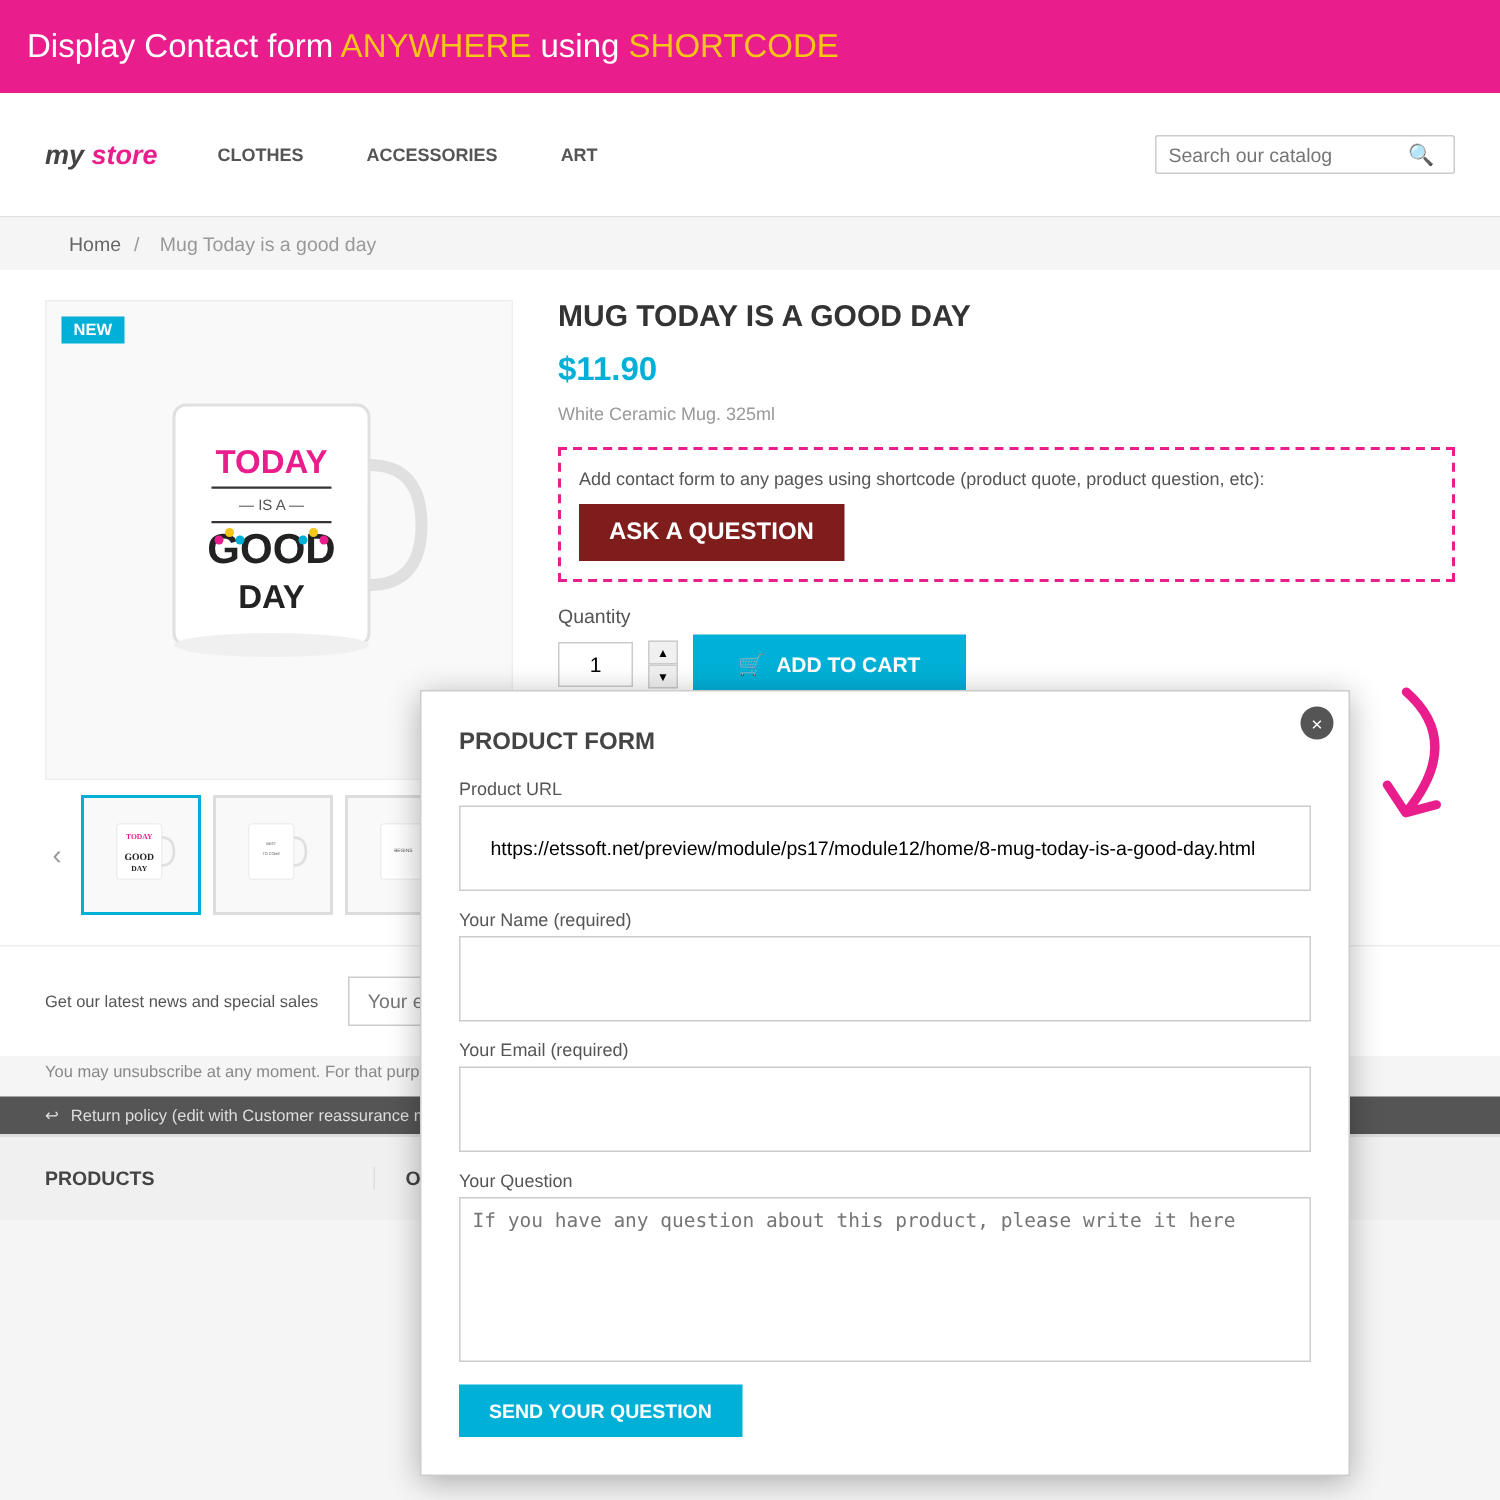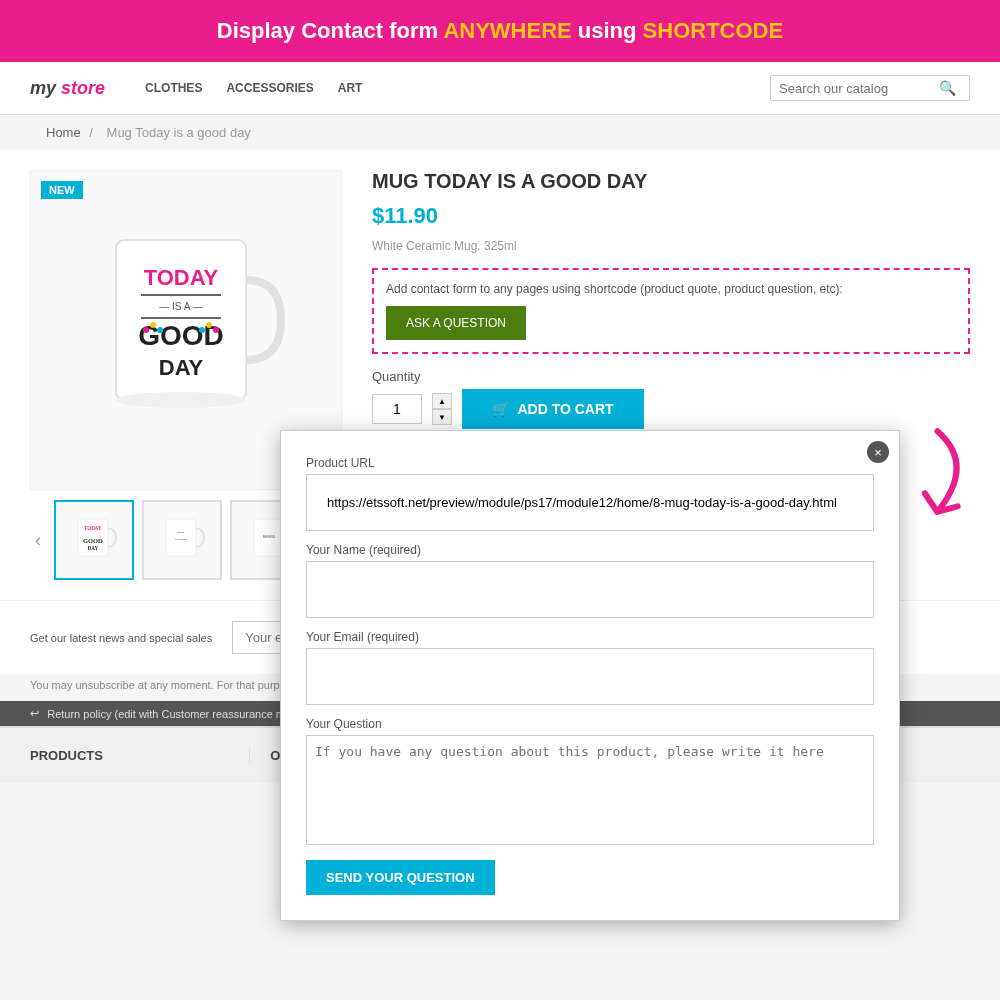--- a/index.html
+++ b/index.html
@@ -1,46 +1,45 @@
 <!DOCTYPE html>
 <html><head>
   <meta charset="utf-8">
   <style>
     * { box-sizing: border-box; margin: 0; padding: 0; }
     body { font-family: Arial, sans-serif; font-size: 14px; background: #f5f5f5; color: #333; width: 1000px; height: 1000px; overflow: hidden; }
 
     
     .top-banner {
       background: #e91e8c;
-      text-align: center;
       padding: 18px;
       font-size: 22px;
-      font-weight: bold;
+      font-weight: normal;
       color: white;
     }
     .top-banner .highlight-yellow { color: #f5c518; }
     .top-banner .highlight-yellow2 { color: #f5c518; }
 
     
     .header {
       background: white;
-      padding: 13px 30px;
+      padding: 28px 30px;
       display: flex;
       align-items: center;
       border-bottom: 1px solid #e0e0e0;
     }
     .logo {
       font-size: 18px;
       font-weight: bold;
       color: #333;
       margin-right: 40px;
     }
     .logo span.my { color: #444; font-style: italic; }
     .logo span.store { color: #e91e8c; font-style: italic; }
-    .nav { display: flex; gap: 24px; flex: 1; }
+    .nav { display: flex; gap: 42px; flex: 1; }
     .nav-item { font-size: 12px; font-weight: bold; color: #555; text-transform: uppercase; cursor: pointer; }
     .search-box {
       display: flex;
       align-items: center;
       border: 1px solid #ccc;
       border-radius: 2px;
       padding: 4px 8px;
       background: white;
       width: 200px;
     }
@@ -149,26 +148,26 @@
       padding: 12px;
       margin-bottom: 15px;
       background: white;
     }
     .shortcode-text {
       font-size: 12px;
       color: #555;
       margin-bottom: 10px;
     }
     .ask-btn {
-      background: #4d7c0f;
+      background: #7f1d1d;
       color: white;
       border: none;
       padding: 10px 20px;
-      font-size: 12px;
-      font-weight: normal;
+      font-size: 16px;
+      font-weight: bold;
       cursor: pointer;
       text-transform: uppercase;
     }
 
     .quantity-label { font-size: 13px; color: #555; margin-bottom: 5px; }
     .quantity-row { display: flex; align-items: center; gap: 10px; }
     .quantity-input {
       width: 50px;
       border: 1px solid #ccc;
       padding: 6px;
@@ -440,20 +439,21 @@
   </div>
 
   <div class="arrow-img">
     <svg width="80" height="100" viewBox="0 0 80 100">
       <path d="M10,10 Q60,20 50,80 L65,65 M50,80 L30,70" stroke="#e91e8c" stroke-width="6" fill="none" stroke-linecap="round" stroke-linejoin="round"></path>
     </svg>
   </div>
 
   <div class="modal-overlay">
     <button class="modal-close">×</button>
+    <div class="modal-title">PRODUCT FORM</div>
 
     <div class="form-group">
       <label class="form-label">Product URL</label>
       <input type="text" class="form-input" value="https://etssoft.net/preview/module/ps17/module12/home/8-mug-today-is-a-good-day.html" style="">
     </div>
 
     <div class="form-group">
       <label class="form-label">Your Name (required)</label>
       <input type="text" class="form-input" style="">
     </div>

